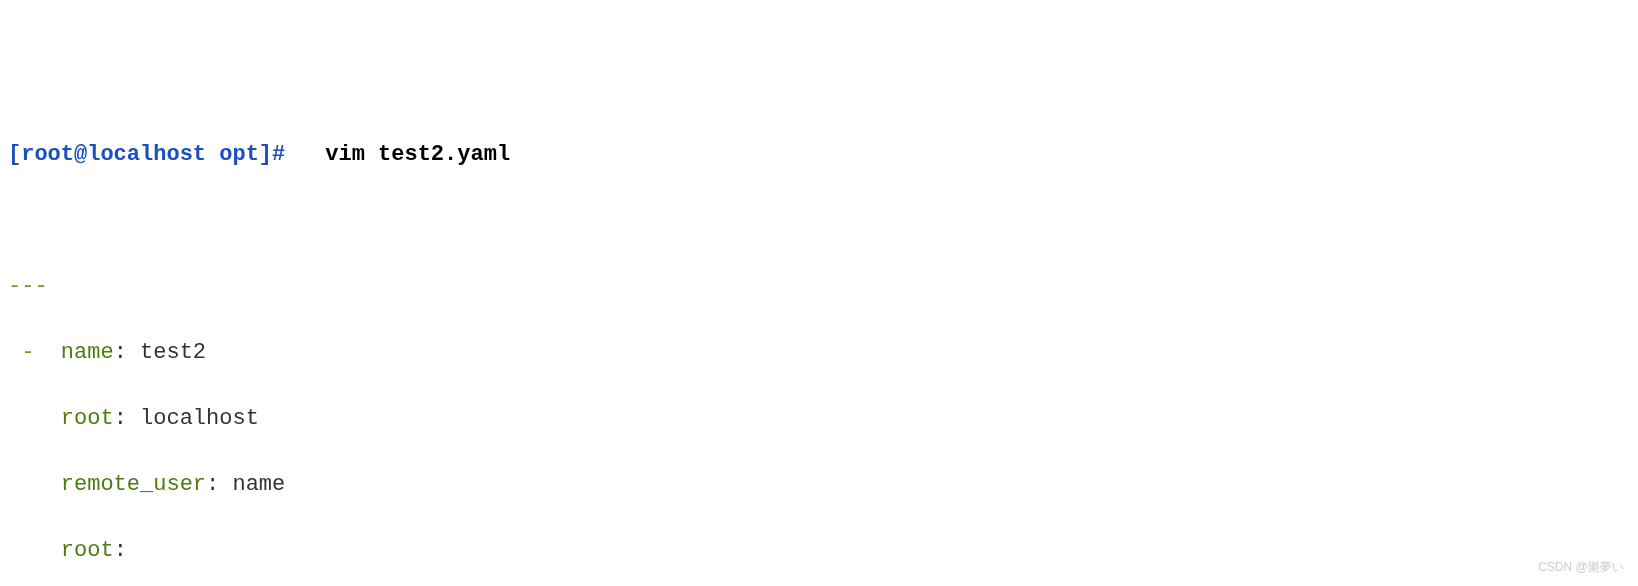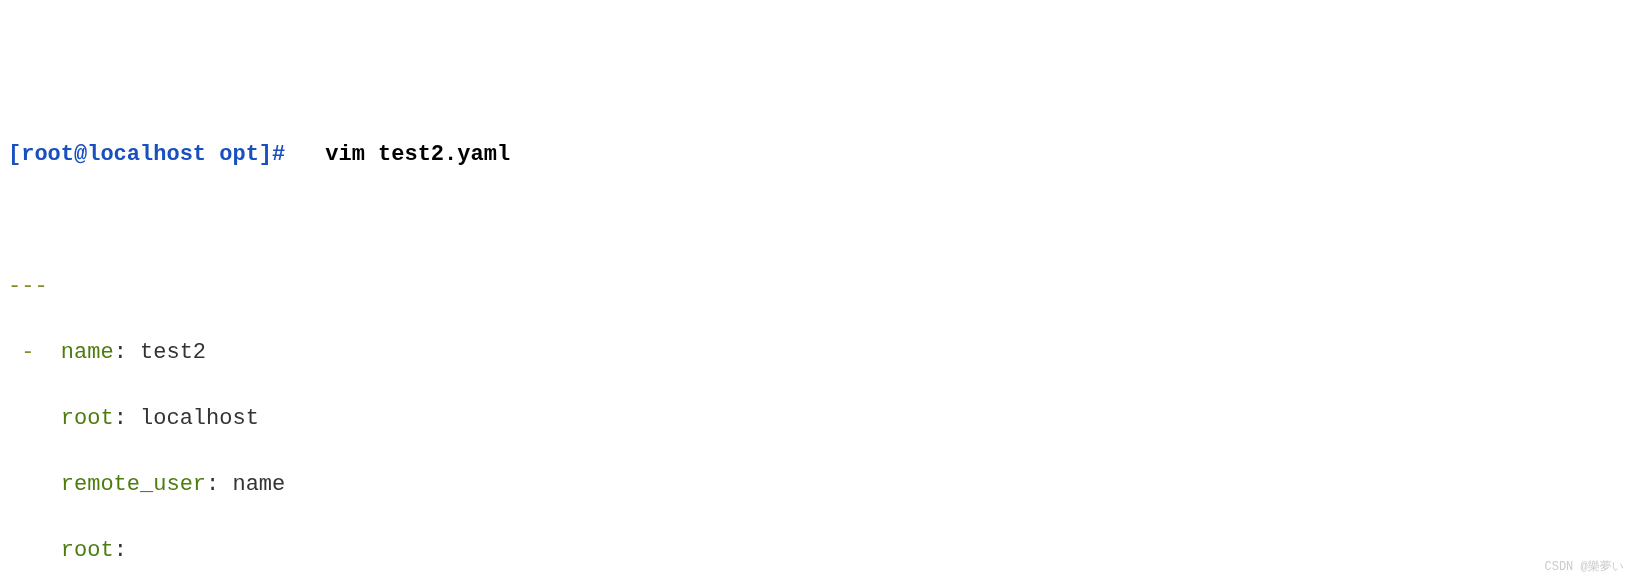--- a/index.html
+++ b/index.html
@@ -37,21 +37,21 @@
     }
     .val-black {
       color: #333333;
     }
     .watermark {
       position: absolute;
       bottom: 10px;
       right: 14px;
       font-size: 12px;
       color: #cccccc;
-      font-family: Liberation Mono, monospace;
+      font-family: Liberation Sans, sans-serif;
     }
     .line {
       white-space: pre;
     }
   </style>
 </head>
 <body>
 
 
 

